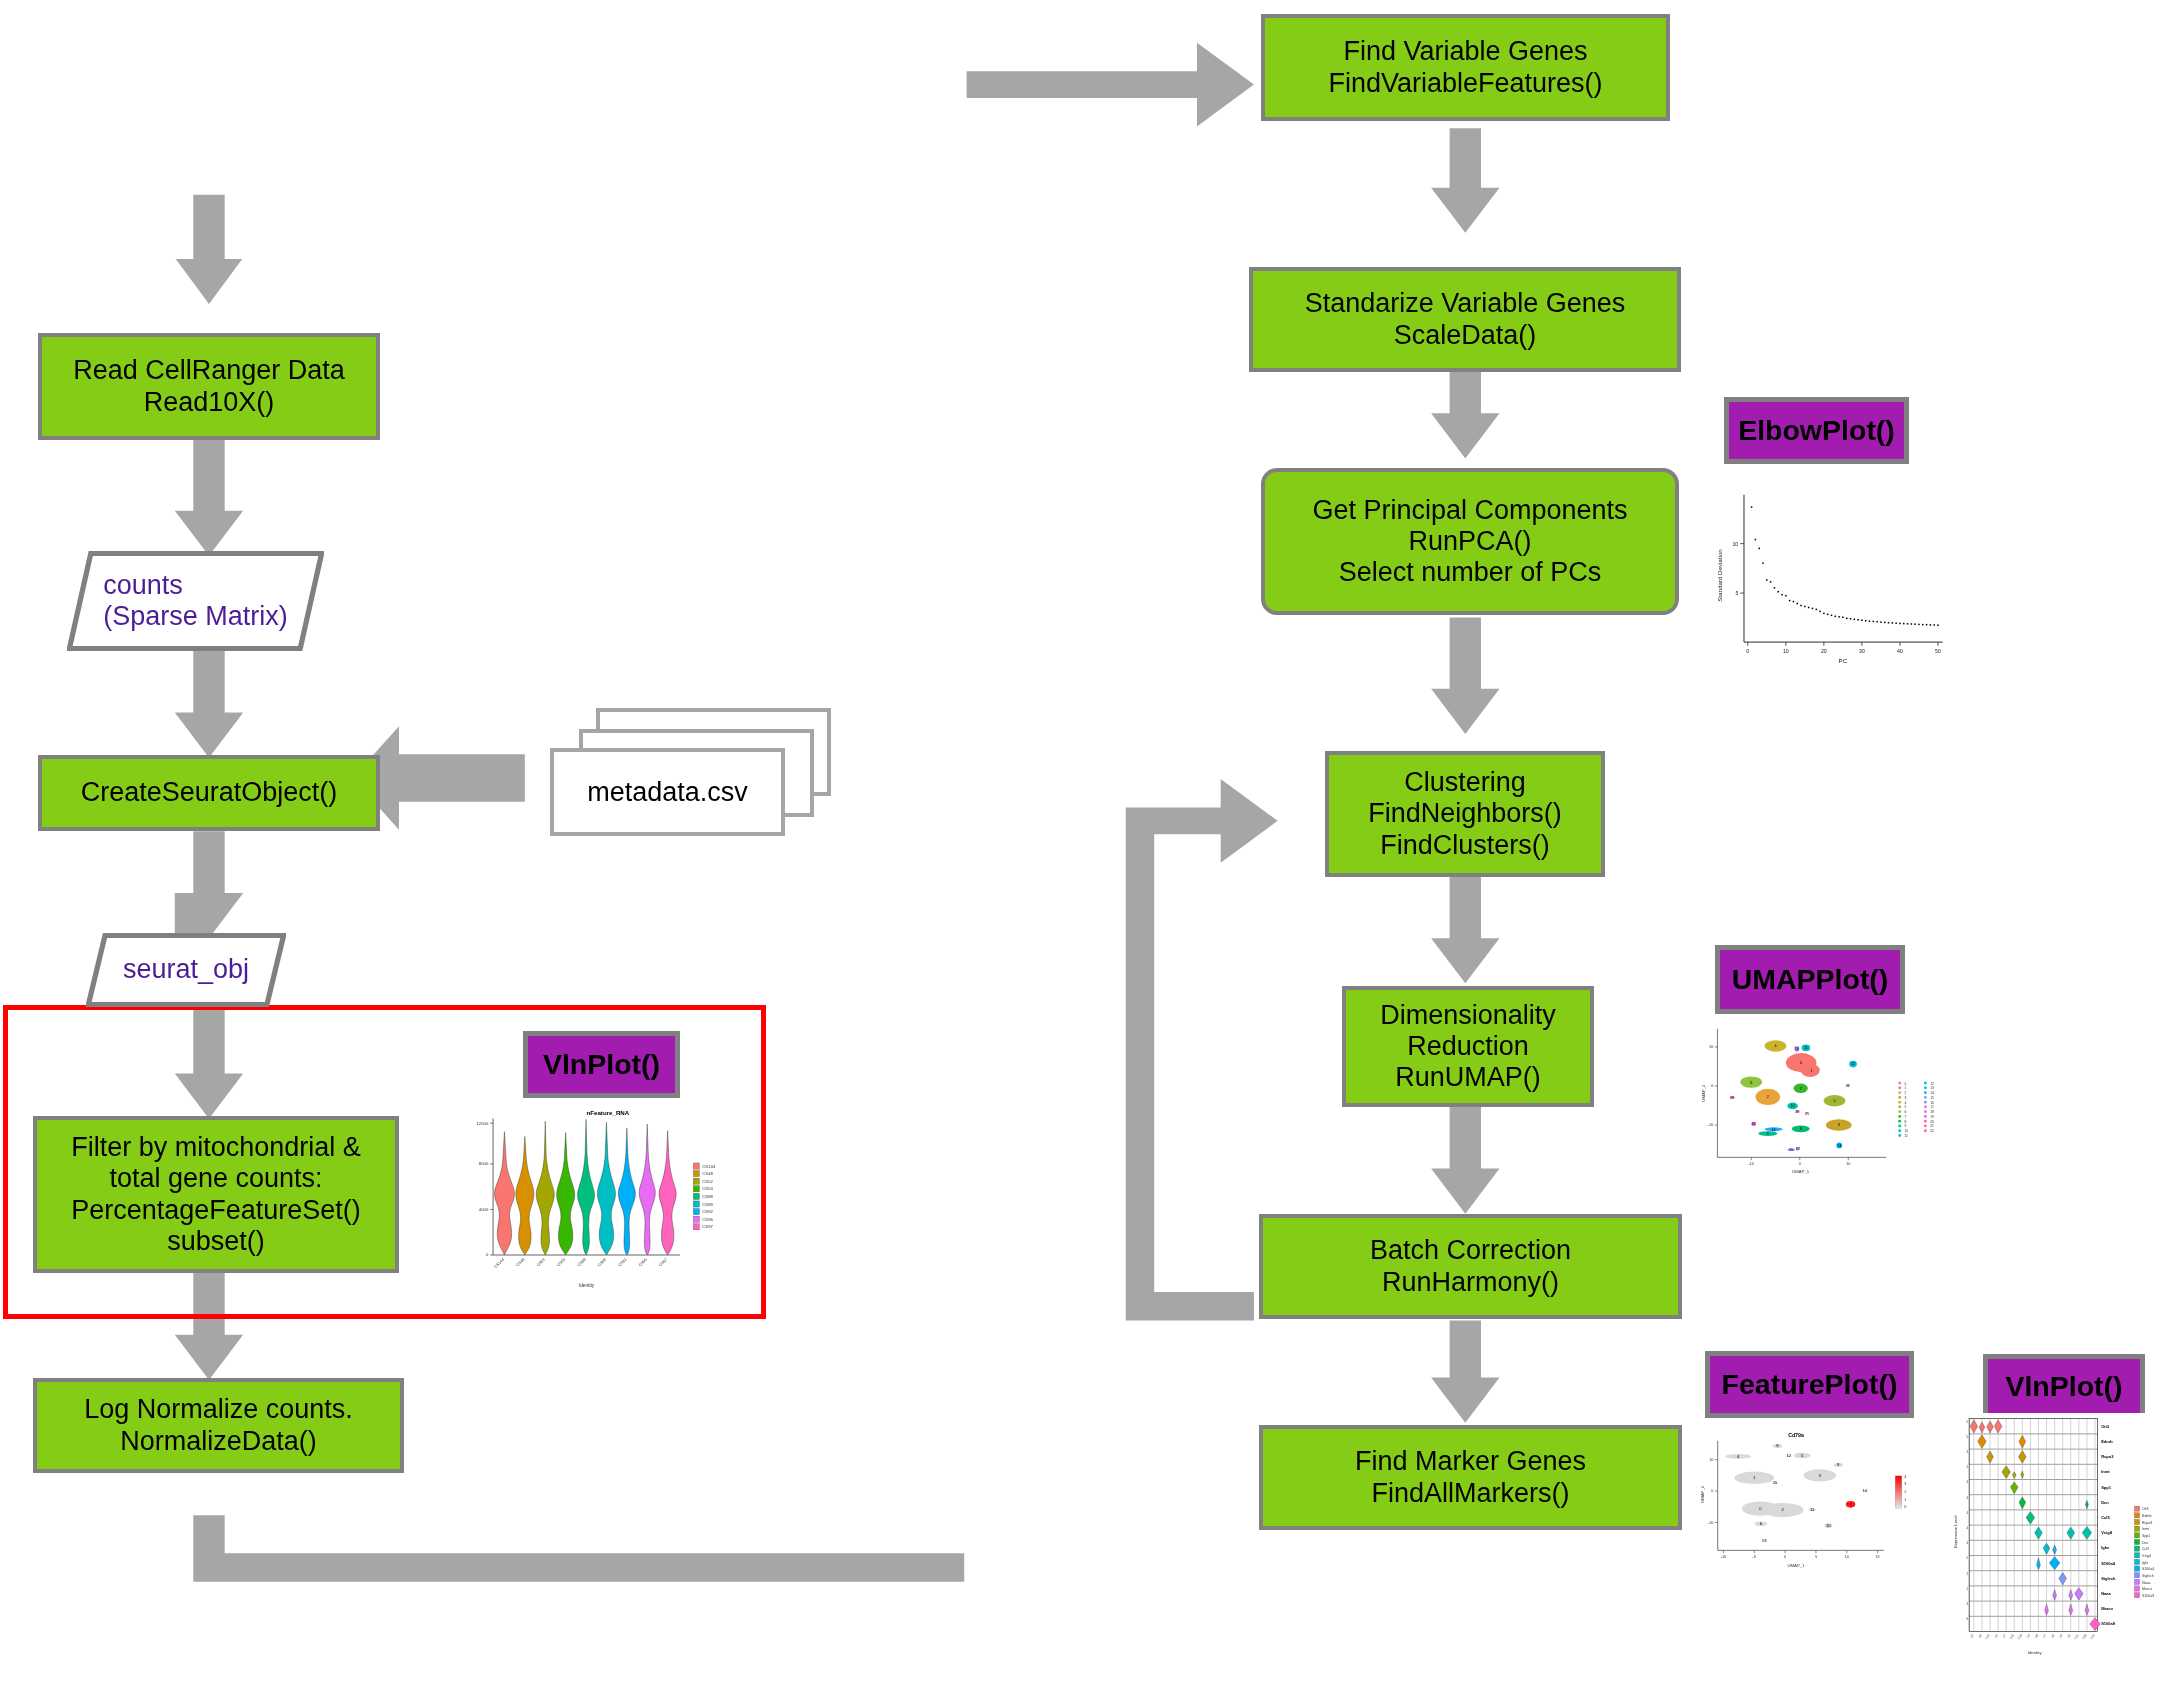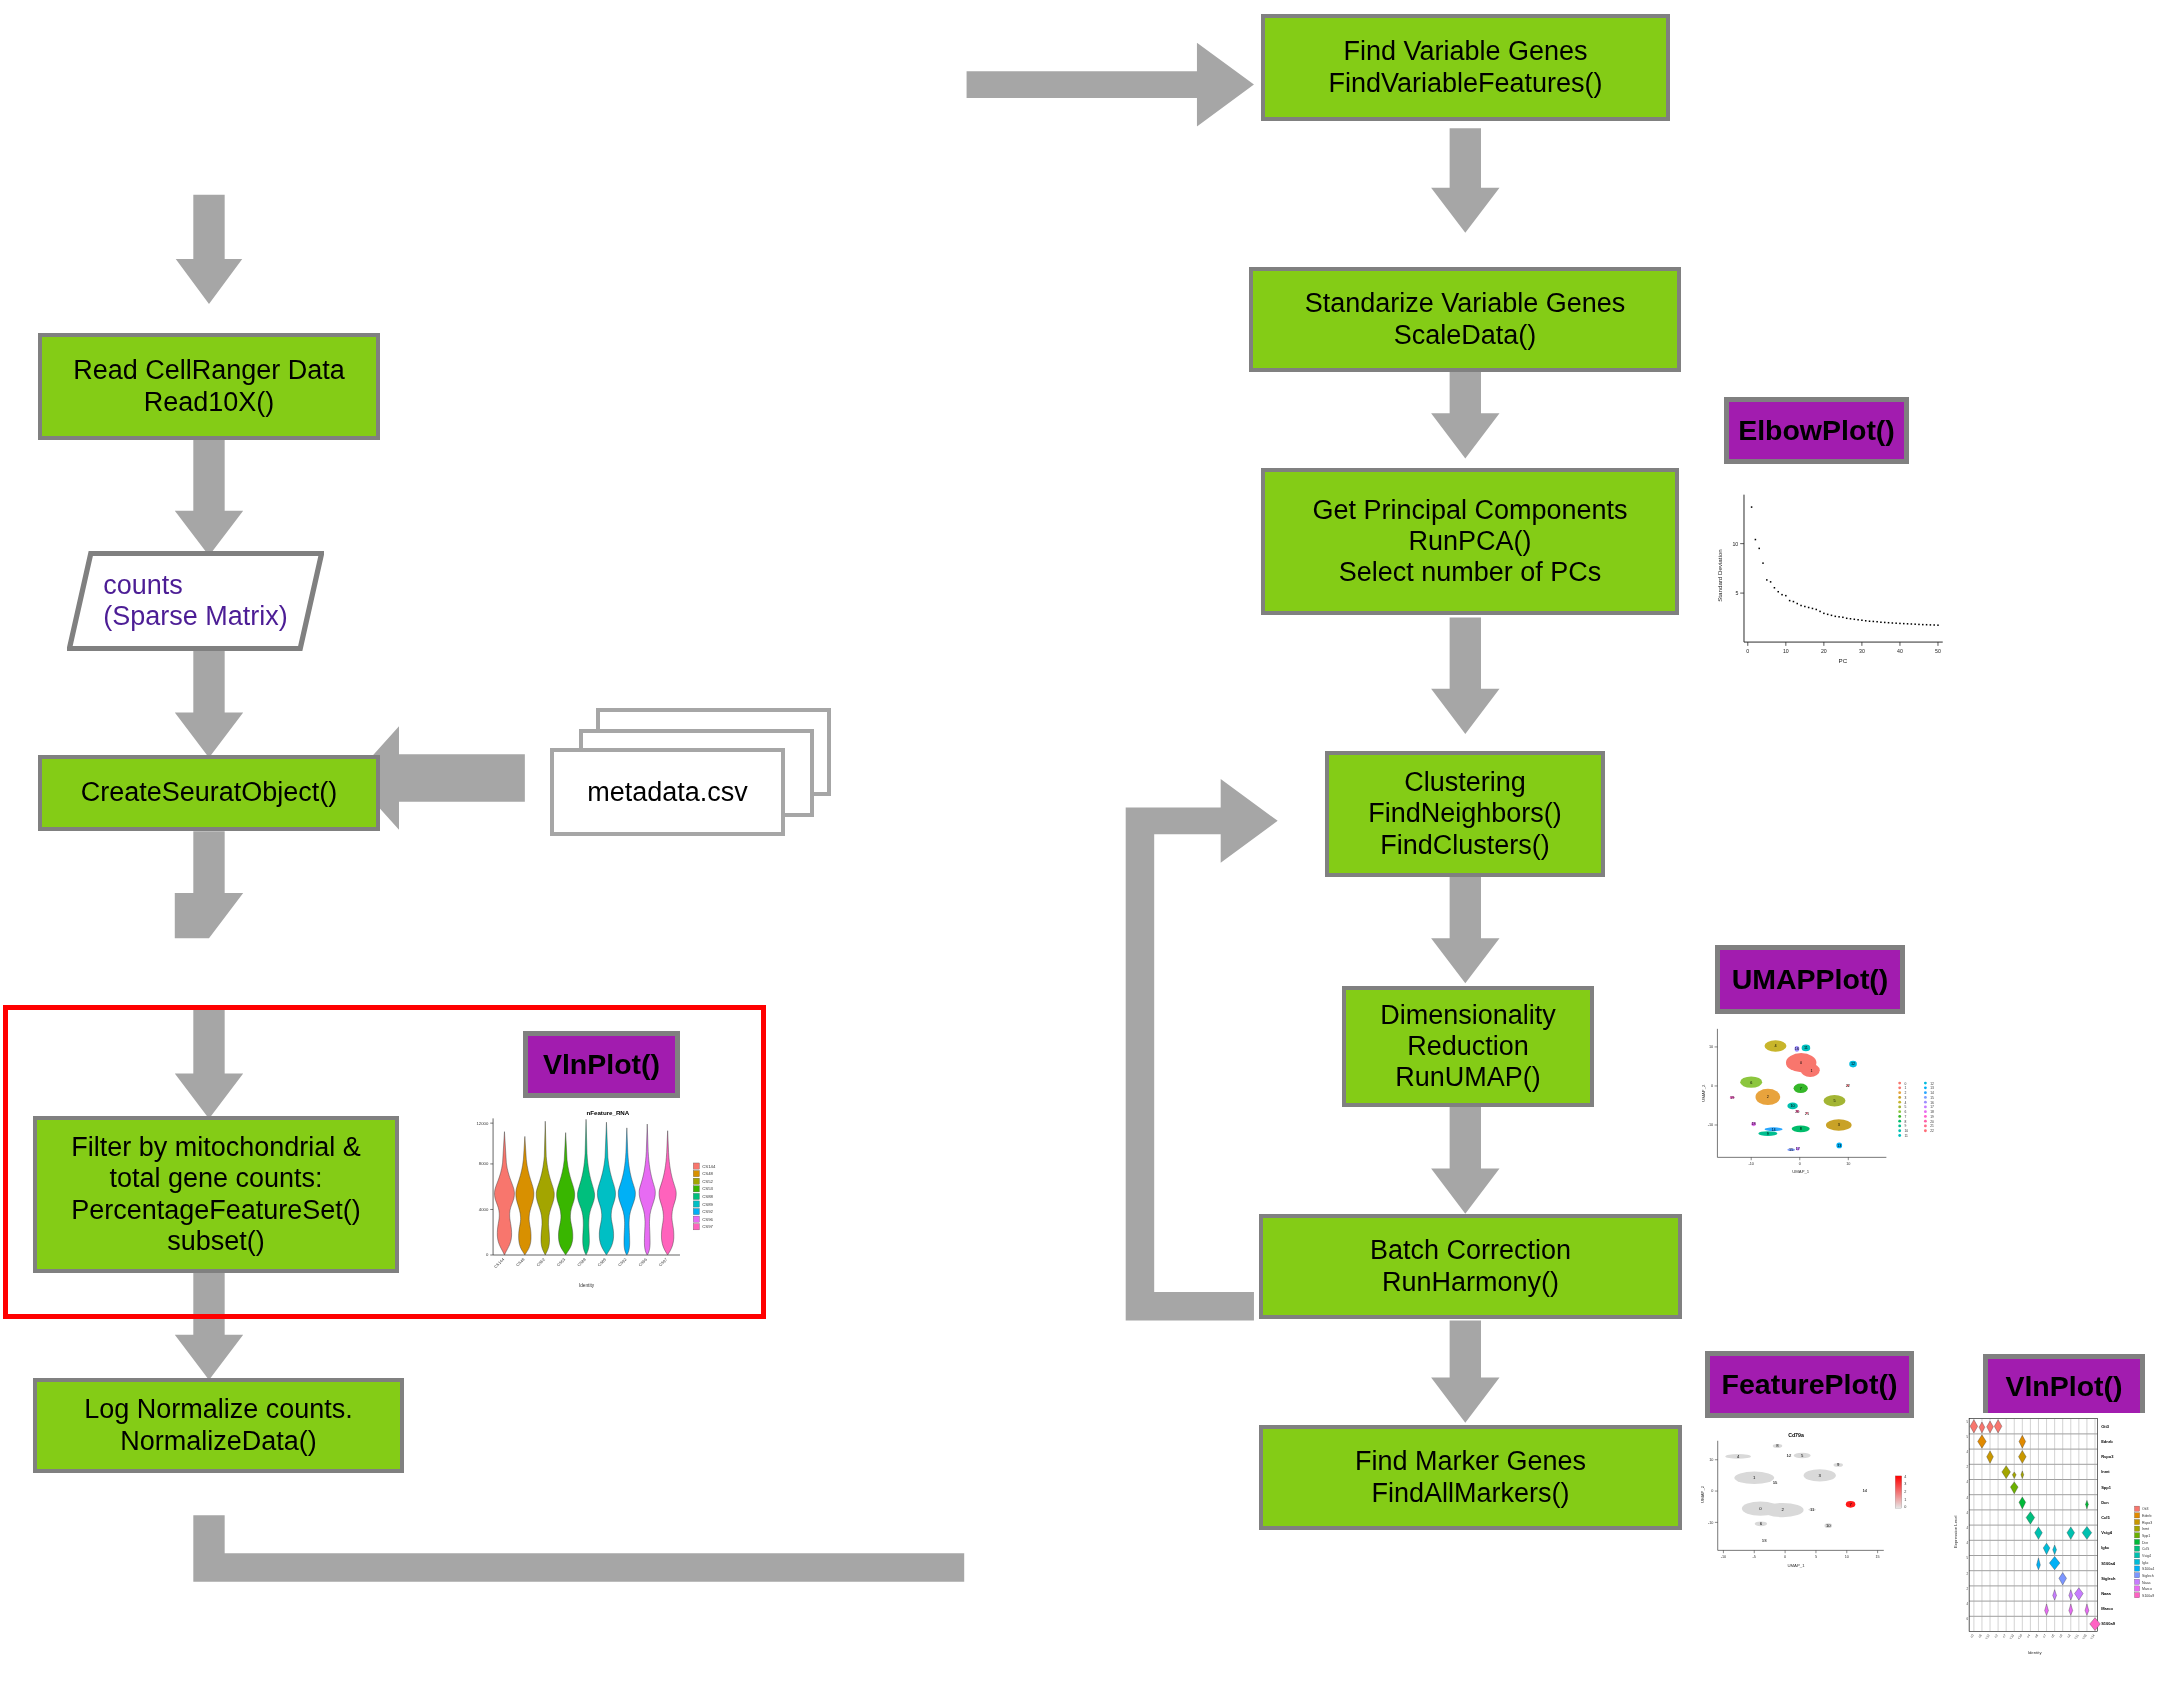--- a/index.html
+++ b/index.html
@@ -108,20 +108,26 @@
     <span class="txt">CreateSeuratObject()</span>
   </div>
 
   <div class="stack" style="left:550px;top:708px;width:328px;height:152px;">
     <div class="sheet" style="left:46px;top:0px;  width:235px;height:88px;"></div>
     <div class="sheet" style="left:28.5px;top:21px; width:235px;height:88px;"></div>
     <div class="sheet" style="left:0px; top:40px; width:235px;height:88px;"></div>
     <div class="stxt" style="left:0px;top:40px;width:235px;height:88px;">metadata.csv</div>
   </div>
 
+  <div class="para" style="left:86px;top:933px;width:200px;height:74px;">
+    <svg width="200" height="74" viewBox="0 0 420 155">
+      <polygon points="40,5 415,5 380,150 5,150" fill="#ffffff" stroke="#808080" stroke-width="11"></polygon>
+    </svg>
+    <div class="ptxt">seurat_obj</div>
+  </div>
 
   <div class="node" style="left:33px;top:1116px;width:366px;height:157px;">
     <span class="txt">Filter by mitochondrial &amp;
 total gene counts:
 PercentageFeatureSet()
 subset()</span>
   </div>
 
   <div class="chip" style="left:523px;top:1031px;width:157px;height:67px;">
     <span>VlnPlot()</span>
@@ -219,21 +225,21 @@
   <div class="node" style="left:1261px;top:14.3px;width:409px;height:107px;">
     <span class="txt">Find Variable Genes
 FindVariableFeatures()</span>
   </div>
 
   <div class="node" style="left:1249px;top:235px;width:432px;height:105px;margin-top:32px;">
     <span class="txt">Standarize Variable Genes
 ScaleData()</span>
   </div>
 
-  <div class="node" style="left:1261px;top:468px;width:418px;height:147px;">
+  <div class="node" style="left:1261px;top:468px;width:418px;height:147px;border-radius:16px;">
     <span class="txt">Get Principal Components
 RunPCA()
 Select number of PCs</span>
   </div>
 
   <div class="node" style="left:1325px;top:751px;width:280px;height:126px;">
     <span class="txt">Clustering
 FindNeighbors()
 FindClusters()</span>
   </div>

